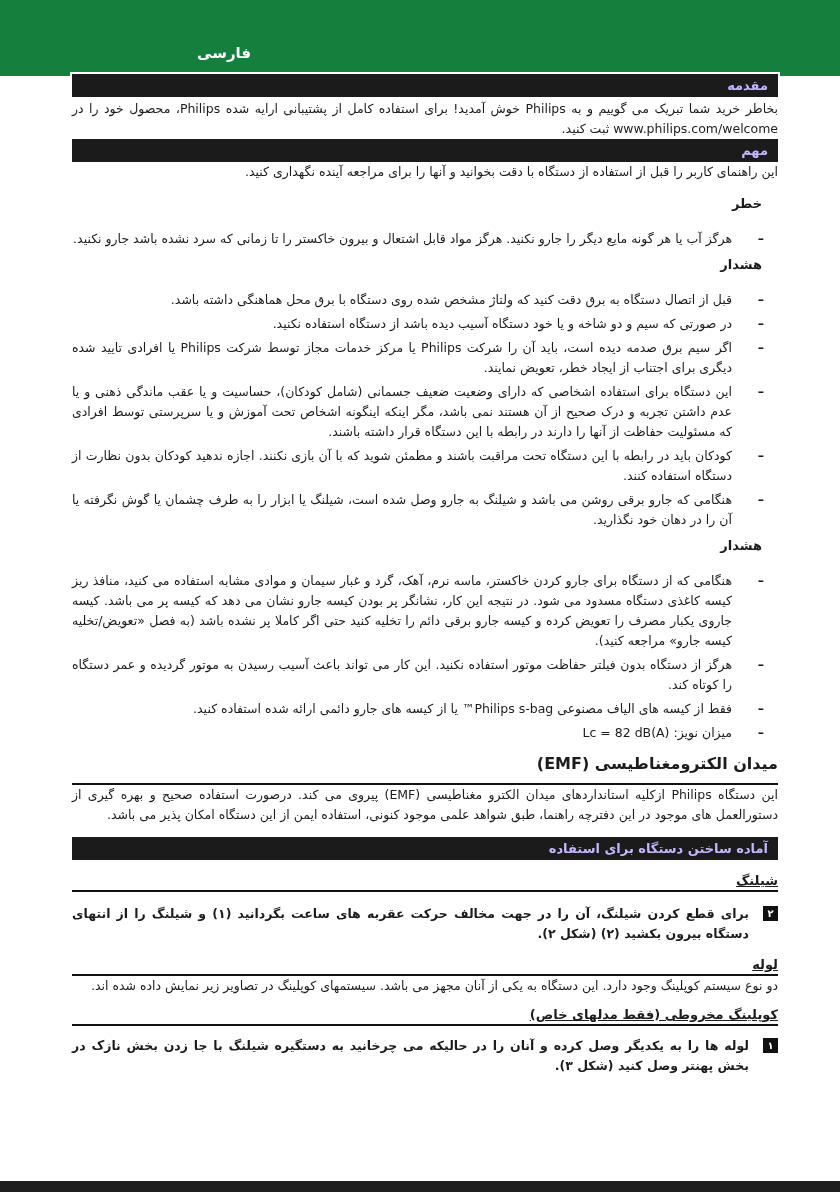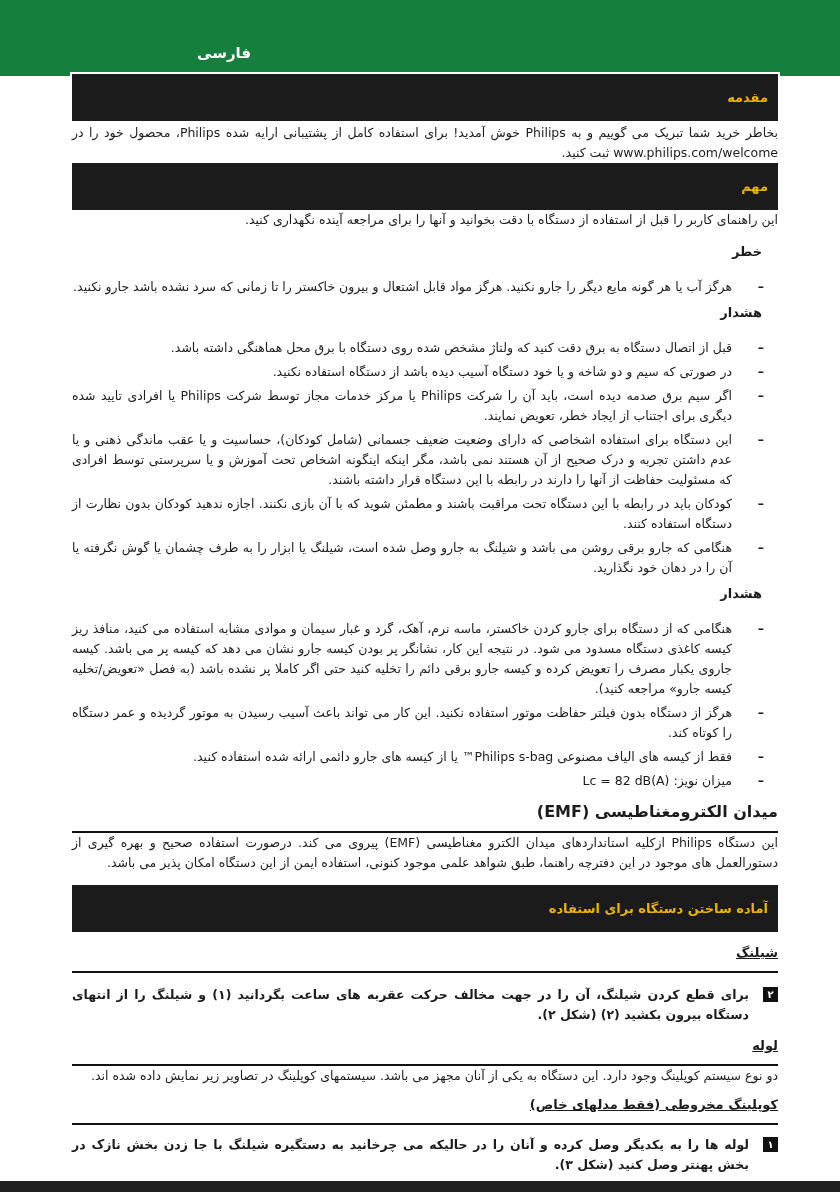--- a/index.html
+++ b/index.html
@@ -17,36 +17,36 @@
   .lang-label{
     position:absolute;left:197px;top:44px;
     color:#ffffff;font-weight:bold;font-size:15px;
   }
   
   .content{
     position:absolute;top:72px;left:72px;width:706px;
     direction:rtl;
   }
   .bar{
-    background:#1b1b1b;color:#eab308;
+    background:#1b1b1b;color:#c4b5fd;
     font-weight:bold;font-size:13px;
     height:23px;line-height:23px;
-    padding:12px 10px;text-align:right;
+    padding:0 10px;text-align:right;
   }
   .bar.first{border:2px solid #ffffff;margin:0 -2px;}
   p.body-text{
     margin:0;font-size:12.5px;line-height:20px;
     text-align:justify;
   }
   .subhead{
     margin:16px;font-size:13px;font-weight:bold;line-height:19px;text-align:right;
   }
   .rule-head{
     margin:0;font-size:13px;font-weight:bold;line-height:18px;text-align:right;
-    border-bottom:2px solid #111;padding-bottom:9px;
+    border-bottom:2px solid #111;
   }
   .rule-head .uline{text-decoration:underline;}
   .emf-head{
     margin:0;font-size:16px;font-weight:bold;line-height:18px;text-align:right;
     border-bottom:2px solid #111;padding-bottom:10px;
   }
   
   .dash-item{
     position:relative;padding-right:46px;
     font-size:12.5px;line-height:20px;text-align:justify;

